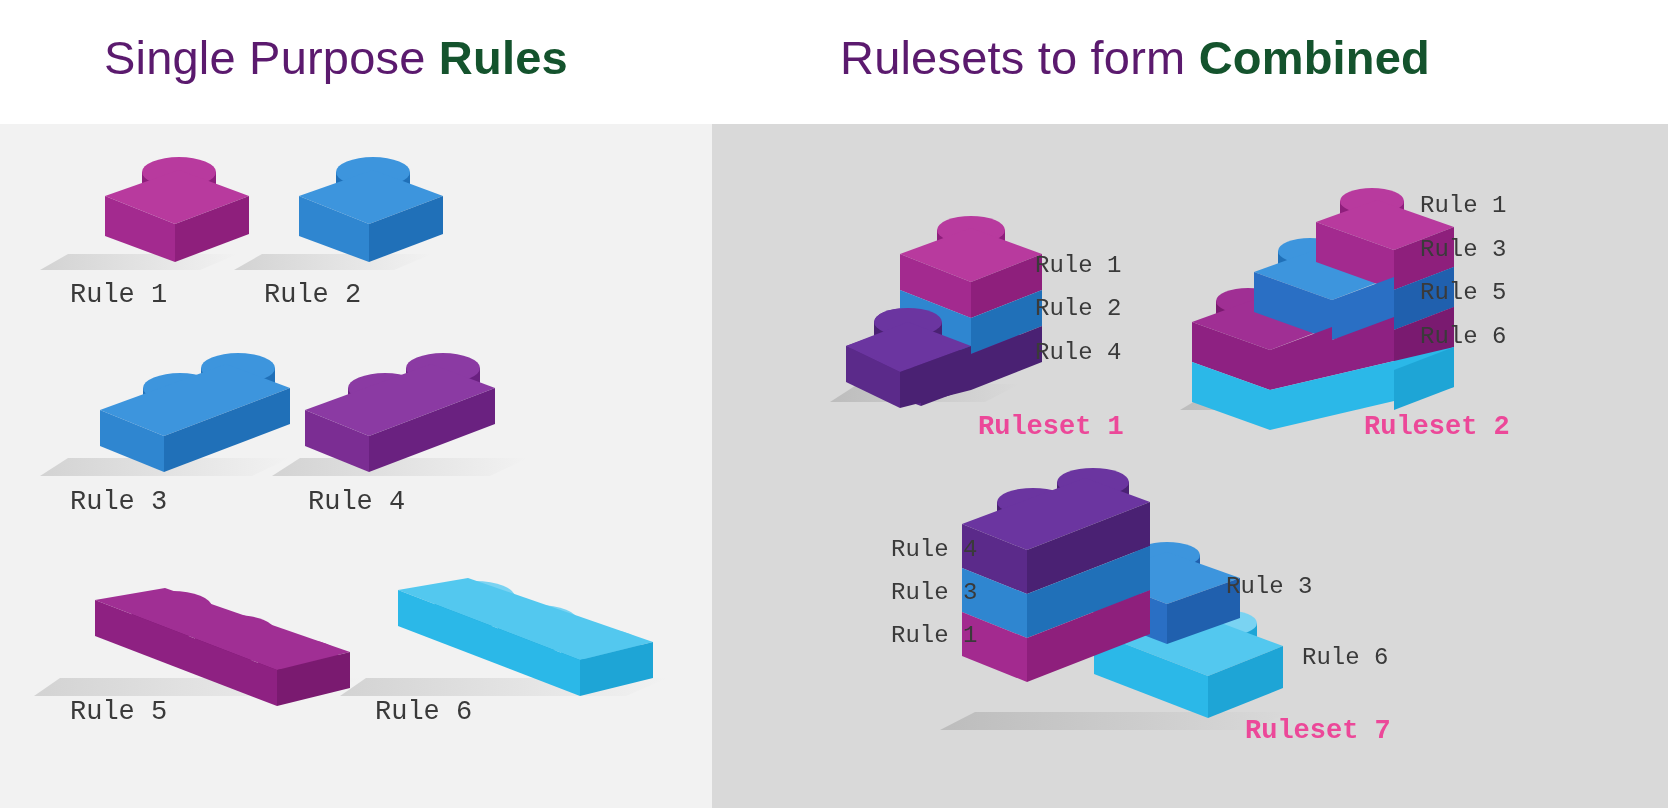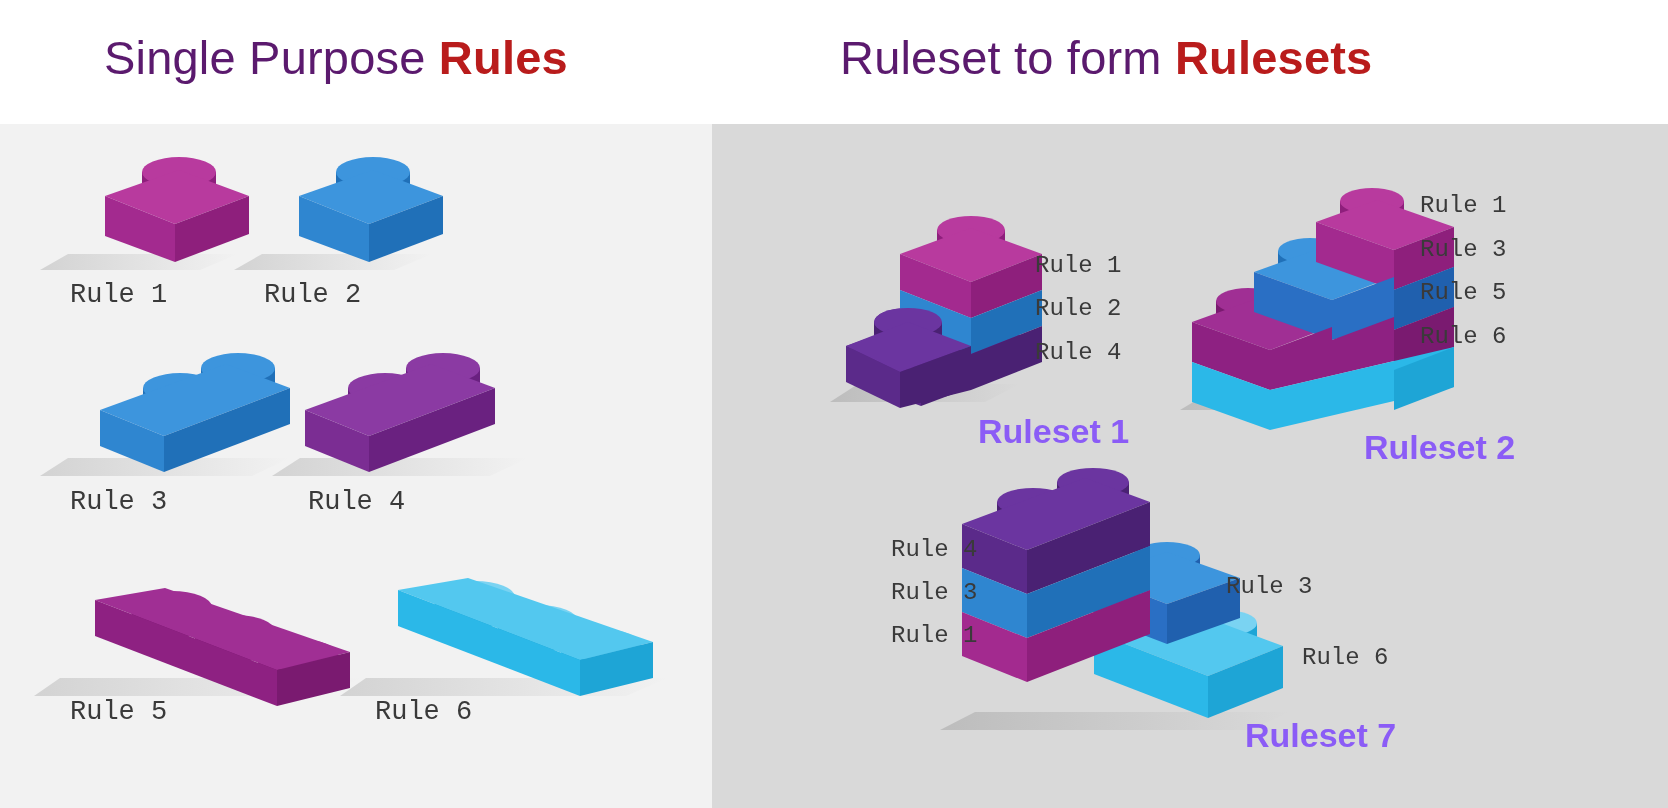--- a/index.html
+++ b/index.html
@@ -10,51 +10,51 @@
   }
   #root{position:relative;width:1668px;height:808px;background:#ffffff;}
 
   
   .header{position:absolute;left:0;top:0;width:1668px;height:124px;background:#ffffff;}
   .title{
     position:absolute;top:34px;
     font-size:47px;color:#5b1a6e;letter-spacing:.2px;
     white-space:nowrap;line-height:1;
   }
-  .title .b{font-weight:bold;color:#b91c1c;}
+  .title .b{font-weight:bold;color:#14532d;}
   #title-left{left:104px;}
   #title-right{left:840px;}
 
   
   .panel{position:absolute;top:124px;height:684px;}
   #panel-left{left:0;width:1668px;background:#f2f2f2;}
   #panel-right-clip{left:0;top:124px;width:1668px;height:684px;position:absolute;}
 
   .stage{position:absolute;left:0;top:0;width:1668px;height:808px;pointer-events:none;}
   .stage svg{position:absolute;left:0;top:0;overflow:visible;}
 
   
   .lbl{
     position:absolute;white-space:nowrap;
     color:#3a3a3a;font-size:27px;line-height:1;font-family:Liberation Mono, monospace;
   }
   .lbl-sm{font-size:24px;color:#3a3a3a;}
   .cap{
     position:absolute;white-space:nowrap;
-    color:#8b5cf6;font-size:34px;font-weight:bold;line-height:1;
+    color:#ec4899;font-size:27px;font-weight:bold;line-height:1;font-family:Liberation Mono, monospace;
   }
 </style>
 </head>
 <body>
 
 <div id="root">
 
   <div class="header">
     <div class="title" id="title-left"><span>Single Purpose </span><span class="b">Rules</span></div>
-    <div class="title" id="title-right"><span>Ruleset to form </span><span class="b">Rulesets</span></div>
+    <div class="title" id="title-right"><span>Rulesets to form </span><span class="b">Combined</span></div>
   </div>
 
   <div class="panel" id="panel-left"></div>
   <div id="panel-right-clip">
     <svg width="1668" height="684" viewBox="0 0 1668 684">
       <path d="M712,0 L1668,0 L1668,684 L712,684 L712,300 L825,348 L712,396 Z" fill="#d9d9d9"></path>
     </svg>
   </div>
 
   <div class="stage">
@@ -276,21 +276,21 @@
 
   <div class="lbl lbl-sm" style="left:1035px;top:254px;">Rule 1</div>
   <div class="lbl lbl-sm" style="left:1035px;top:297px;">Rule 2</div>
   <div class="lbl lbl-sm" style="left:1035px;top:341px;">Rule 4</div>
   <div class="cap" style="left:978px;top:414px;">Ruleset 1</div>
 
   <div class="lbl lbl-sm" style="left:1420px;top:194px;">Rule 1</div>
   <div class="lbl lbl-sm" style="left:1420px;top:238px;">Rule 3</div>
   <div class="lbl lbl-sm" style="left:1420px;top:281px;">Rule 5</div>
   <div class="lbl lbl-sm" style="left:1420px;top:325px;">Rule 6</div>
-  <div class="cap" style="left:1364px;top:414px;margin-top:16px;">Ruleset 2</div>
+  <div class="cap" style="left:1364px;top:414px;">Ruleset 2</div>
 
   <div class="lbl lbl-sm" style="left:891px;top:538px;">Rule 4</div>
   <div class="lbl lbl-sm" style="left:891px;top:581px;">Rule 3</div>
   <div class="lbl lbl-sm" style="left:891px;top:624px;">Rule 1</div>
   <div class="lbl lbl-sm" style="left:1226px;top:575px;">Rule 3</div>
   <div class="lbl lbl-sm" style="left:1302px;top:646px;">Rule 6</div>
   <div class="cap" style="left:1245px;top:718px;">Ruleset 7</div>
 
 </div>
 

